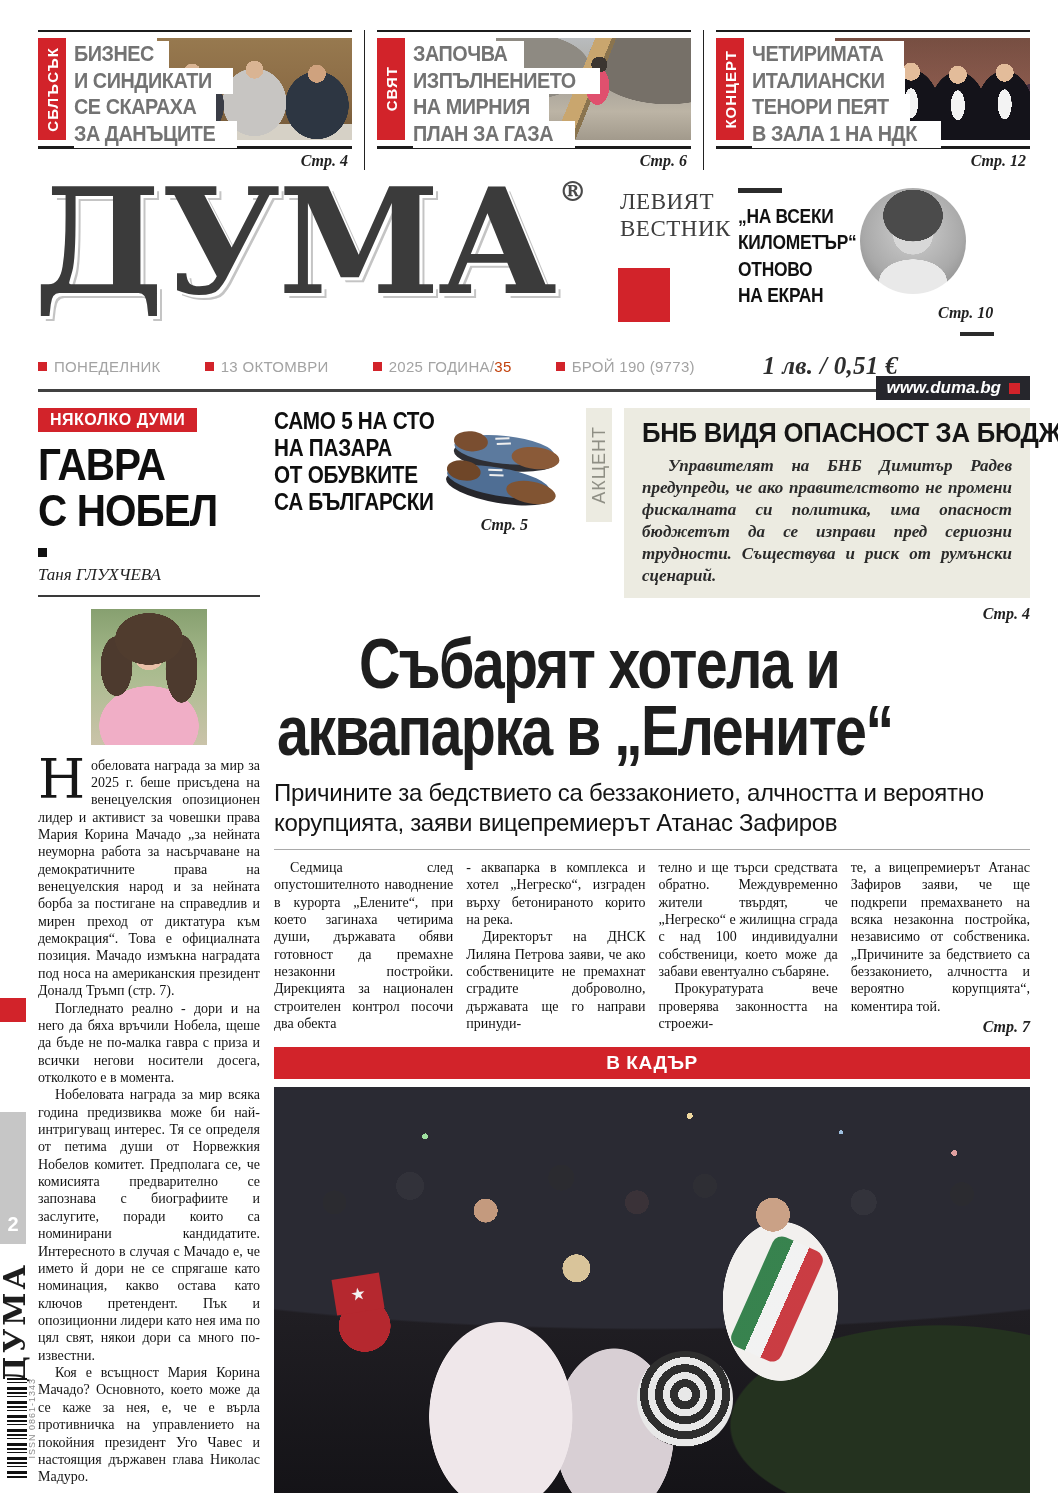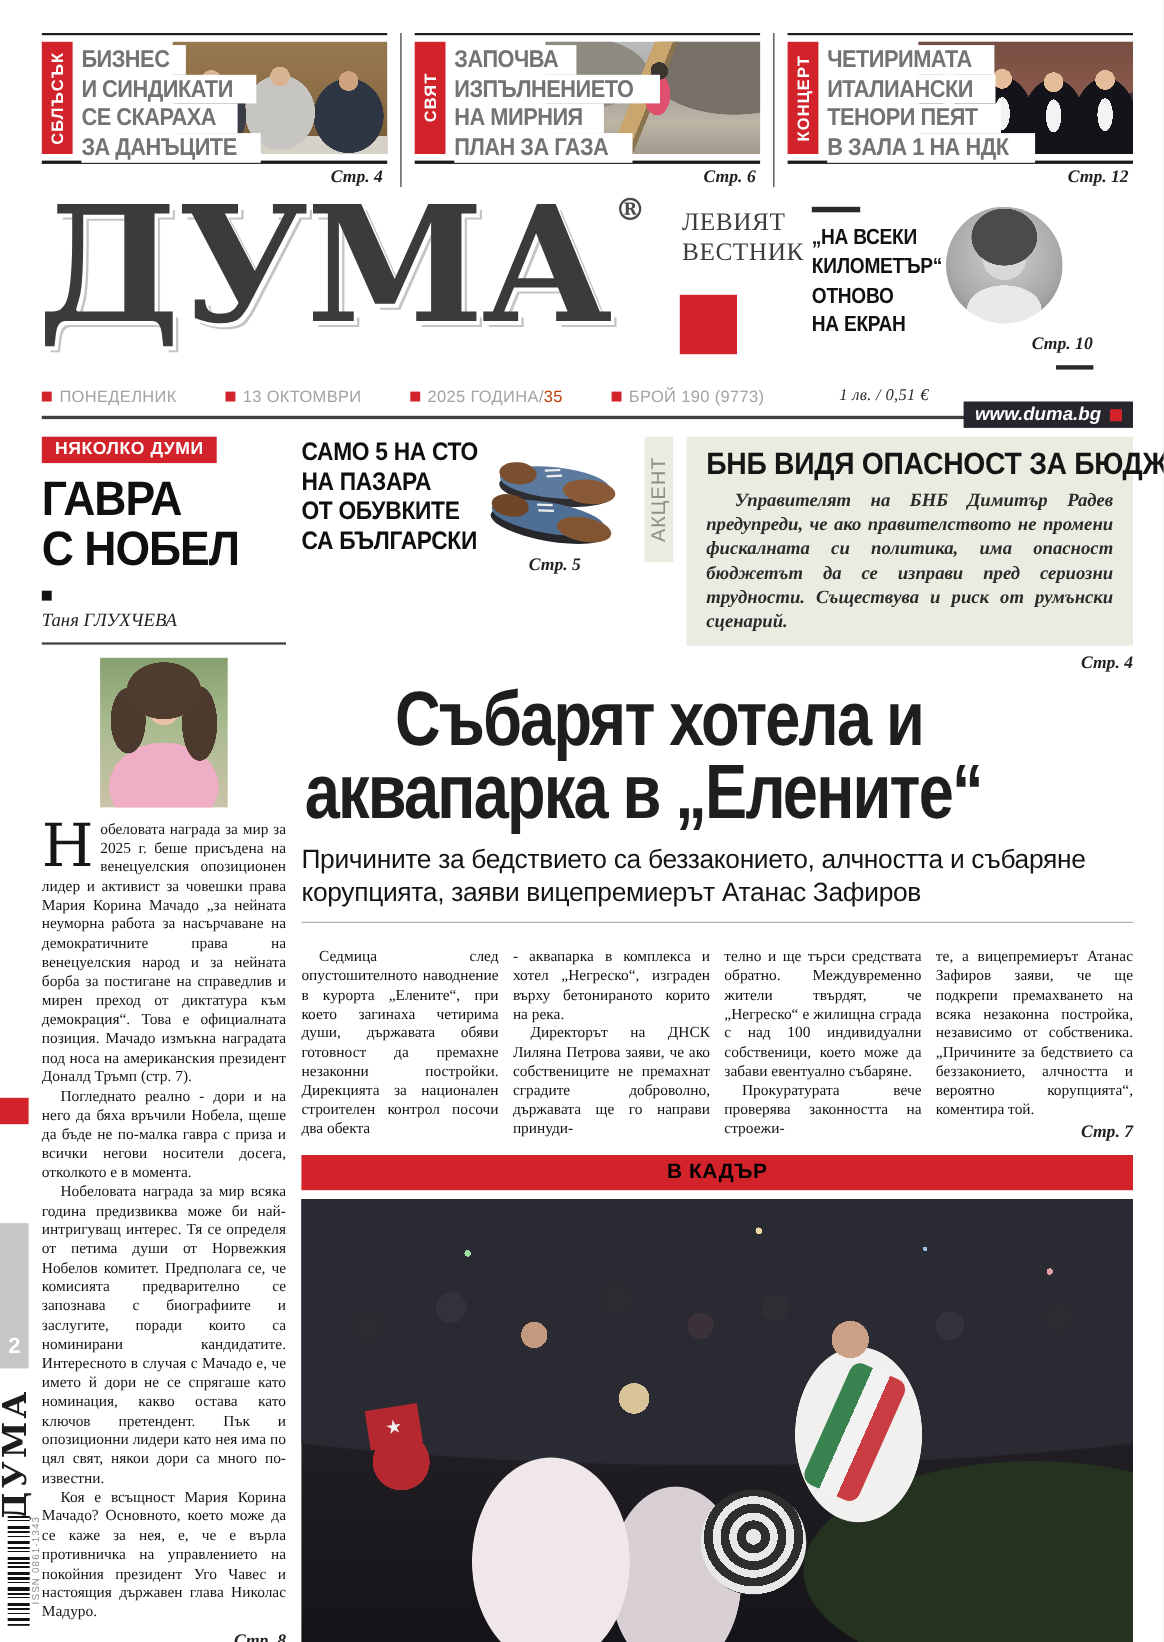--- a/index.html
+++ b/index.html
@@ -81,21 +81,21 @@
         radial-gradient(circle at 50% 40%, #cfcfcf 0%, #a9a9a9 60%, #7c7c7c 100%); }
   .promo-page { position:absolute; left:900px; top:122px; }
   .promo-dash2 { position:absolute; left:922px; top:150px; width:34px; height:4px; background:#2b2b2b; }
 
   
   .dateline { position:relative; margin-top:2px; border-bottom:3px solid #414141; padding:4px 0 9px; }
   .dl { display:flex; align-items:center; color:#a3a3a3; font-size:15px; letter-spacing:.3px; }
   .dl-item { display:flex; align-items:center; margin-right:44px; }
   .dl-sq { width:9px; height:9px; background:#d2232a; margin-right:7px; }
   .dl-red { color:#c2410c; }
-  .price { font-family:"Liberation Serif", serif; font-style:italic; font-weight:normal; font-size:15px;
+  .price { font-family:"Liberation Serif", serif; font-style:italic; font-weight:bold; font-size:25px;
            color:#2e2e2e; margin-left:24px; }
   .site { position:absolute; right:0; bottom:-11px; background:#26262c; color:#fff; font-weight:bold;
           font-style:italic; font-size:17px; padding:2px 10px; display:flex; align-items:center; gap:8px; z-index:3; }
   .site-sq { width:11px; height:11px; background:#d2232a; }
 
   
   .content { display:flex; gap:14px; margin-top:16px; }
   .left-col { width:222px; flex-shrink:0; }
   .main-col { flex:1; min-width:0; }
 
@@ -146,28 +146,28 @@
   .accent-box { background:#ecebe1; padding:9px 18px 10px; min-height:114px; }
   .accent-title { font-weight:bold; font-size:28px; letter-spacing:-.3px; color:#151515; }
   .accent-title span { display:inline-block; white-space:nowrap; transform:scaleX(.92); transform-origin:left; }
   .accent-text { font-family:"Liberation Serif", serif; font-style:italic; font-weight:bold; font-size:17px;
                  line-height:1.3; text-align:justify; text-indent:26px; margin-top:6px; color:#2a2a2a; }
   .accent-page { text-align:right; margin-top:7px; }
 
   .hl { margin-top:8px; font-weight:bold; font-size:70px; line-height:.97; letter-spacing:-2px; color:#1e1e1e;text-align:center; }
   .hl div span { display:inline-block; white-space:nowrap; transform:scaleX(.82); transform-origin:left; }
   .sub { margin-top:12px; font-size:24px; line-height:1.22; color:#141414; letter-spacing:-.3px; width:97%; }
-  .cols { display:flex; gap:13px; border-top:1px solid #a9a9a9; margin-top:12px; padding-top:23px; }
+  .cols { display:flex; gap:13px; border-top:1px solid #a9a9a9; margin-top:12px; padding-top:9px; }
   .lcol { flex:1 1 0; min-width:0; font-family:"Liberation Serif", serif; font-size:14px; line-height:1.24;
           text-align:justify; color:#111; }
   .lcol p { margin:0; }
   .lcol p.ind { text-indent:16px; }
   .lead-page { text-align:right; margin-top:2px; }
 
-  .kadar-banner { margin-top:10px; background:#d2232a; color:#000000; text-align:center; font-weight:bold;
+  .kadar-banner { margin-top:10px; background:#d2232a; color:#ffffff; text-align:center; font-weight:bold;
                   font-size:19px; letter-spacing:.5px; padding:5px 0; }
   .kadar-photo { position:relative; height:412px; margin-top:8px; overflow:hidden;
       background:
         radial-gradient(circle 3px at 20% 12%, #9fe0a0 0 99%, transparent 100%),
         radial-gradient(circle 3px at 55% 7%,  #f0d9a0 0 99%, transparent 100%),
         radial-gradient(circle 2px at 75% 11%, #9fc0e0 0 99%, transparent 100%),
         radial-gradient(circle 3px at 90% 16%, #e0a0a0 0 99%, transparent 100%),
         radial-gradient(circle 12px at 8% 28%,  #2b2b30 0 99%, transparent 100%),
         radial-gradient(circle 14px at 18% 24%, #32323a 0 99%, transparent 100%),
         radial-gradient(circle 12px at 28% 30%, #c49a7e 0 99%, transparent 100%),
@@ -396,21 +396,21 @@
             <div class="accent-text">Управителят на БНБ Димитър Радев предупреди, че ако правителството не промени фискалната си политика, има опасност бюджетът да се изправи пред сериозни трудности. Съществува и риск от румънски сценарий.</div>
           </div>
           <div class="accent-page pageref">Стр. 4</div>
         </div>
       </div>
 
       <div class="hl">
         <div><span>Събарят хотела и</span></div>
         <div><span>аквапарка в „Елените“</span></div>
       </div>
-      <div class="sub">Причините за бедствието са беззаконието, алчността и събаряне корупцията, заяви вицепремиерът Атанас Зафиров</div>
+      <div class="sub">Причините за бедствието са беззаконието, алчността и вероятно корупцията, заяви вицепремиерът Атанас Зафиров</div>
 
       <div class="cols">
         <div class="lcol">
           <p class="ind">Седмица след опустошителното наводнение в курорта „Елените“, при което загинаха четирима души, държавата обяви готовност да премахне незаконни постройки. Дирекцията за национален строителен контрол посочи два обекта</p>
         </div>
         <div class="lcol">
           <p>- аквапарка в комплекса и хотел „Негреско“, изграден върху бетонираното корито на река.</p>
           <p class="ind">Директорът на ДНСК Лиляна Петрова заяви, че ако собствениците не премахнат сградите доброволно, държавата ще го направи принуди-</p>
         </div>
         <div class="lcol">

